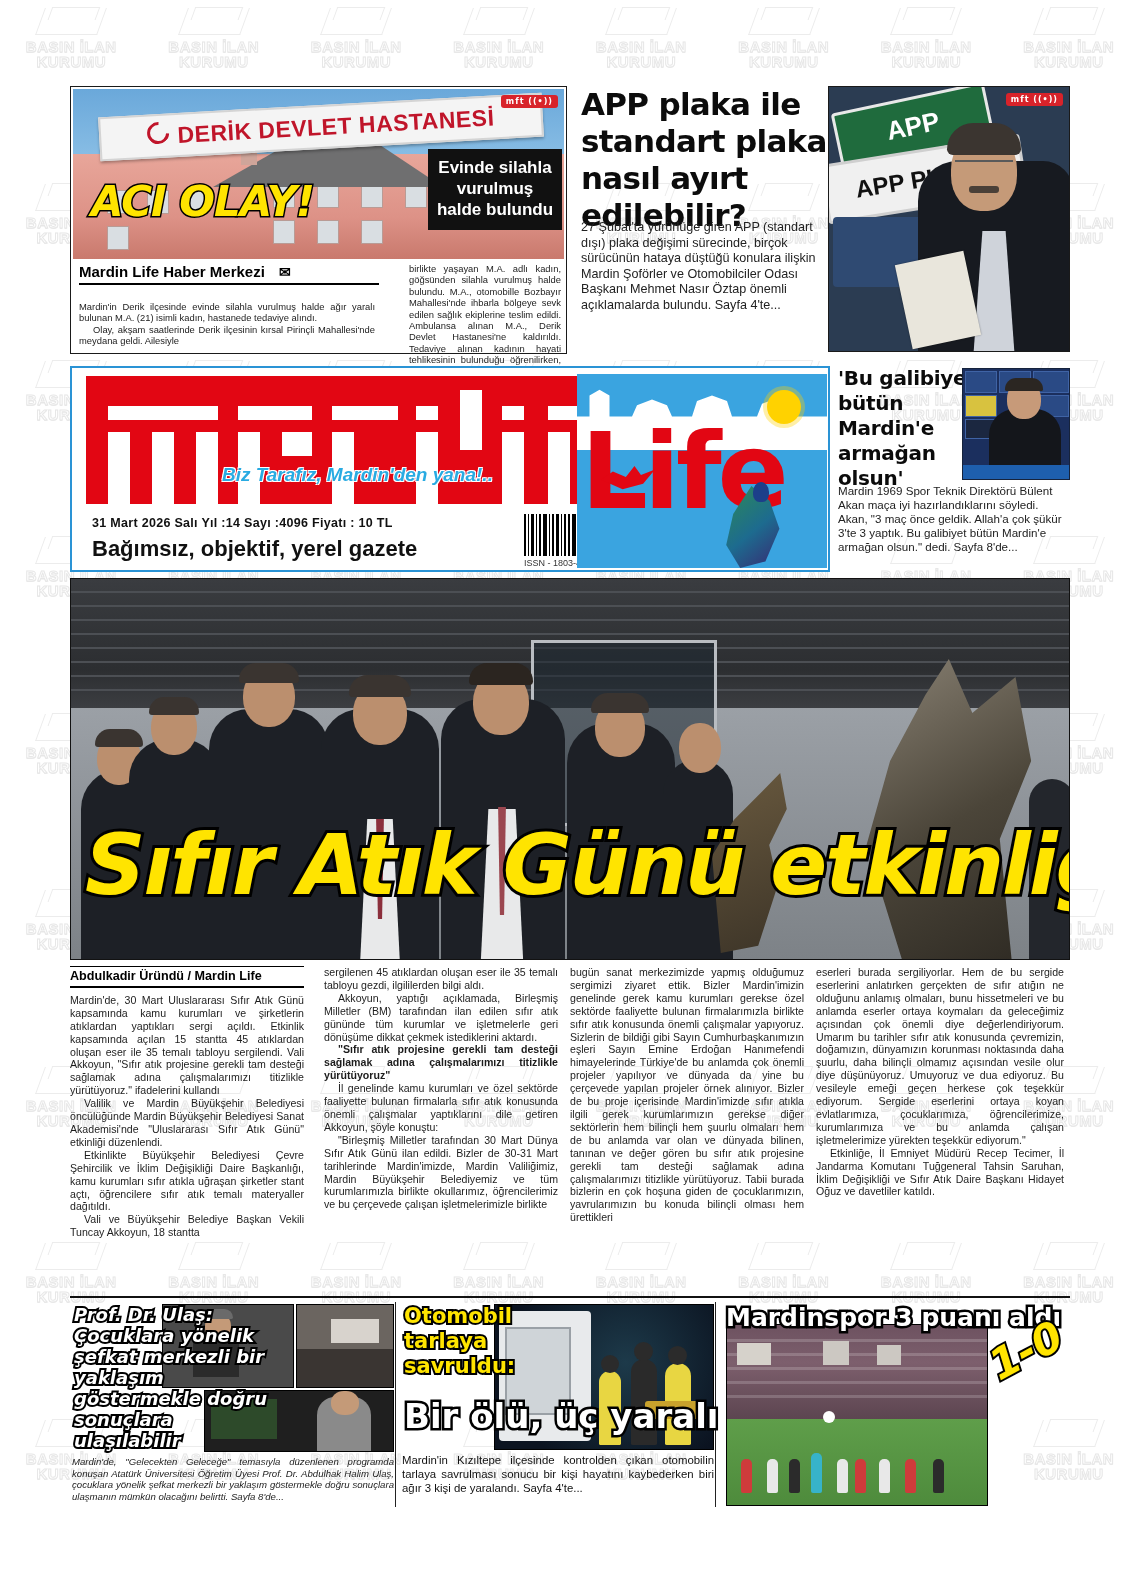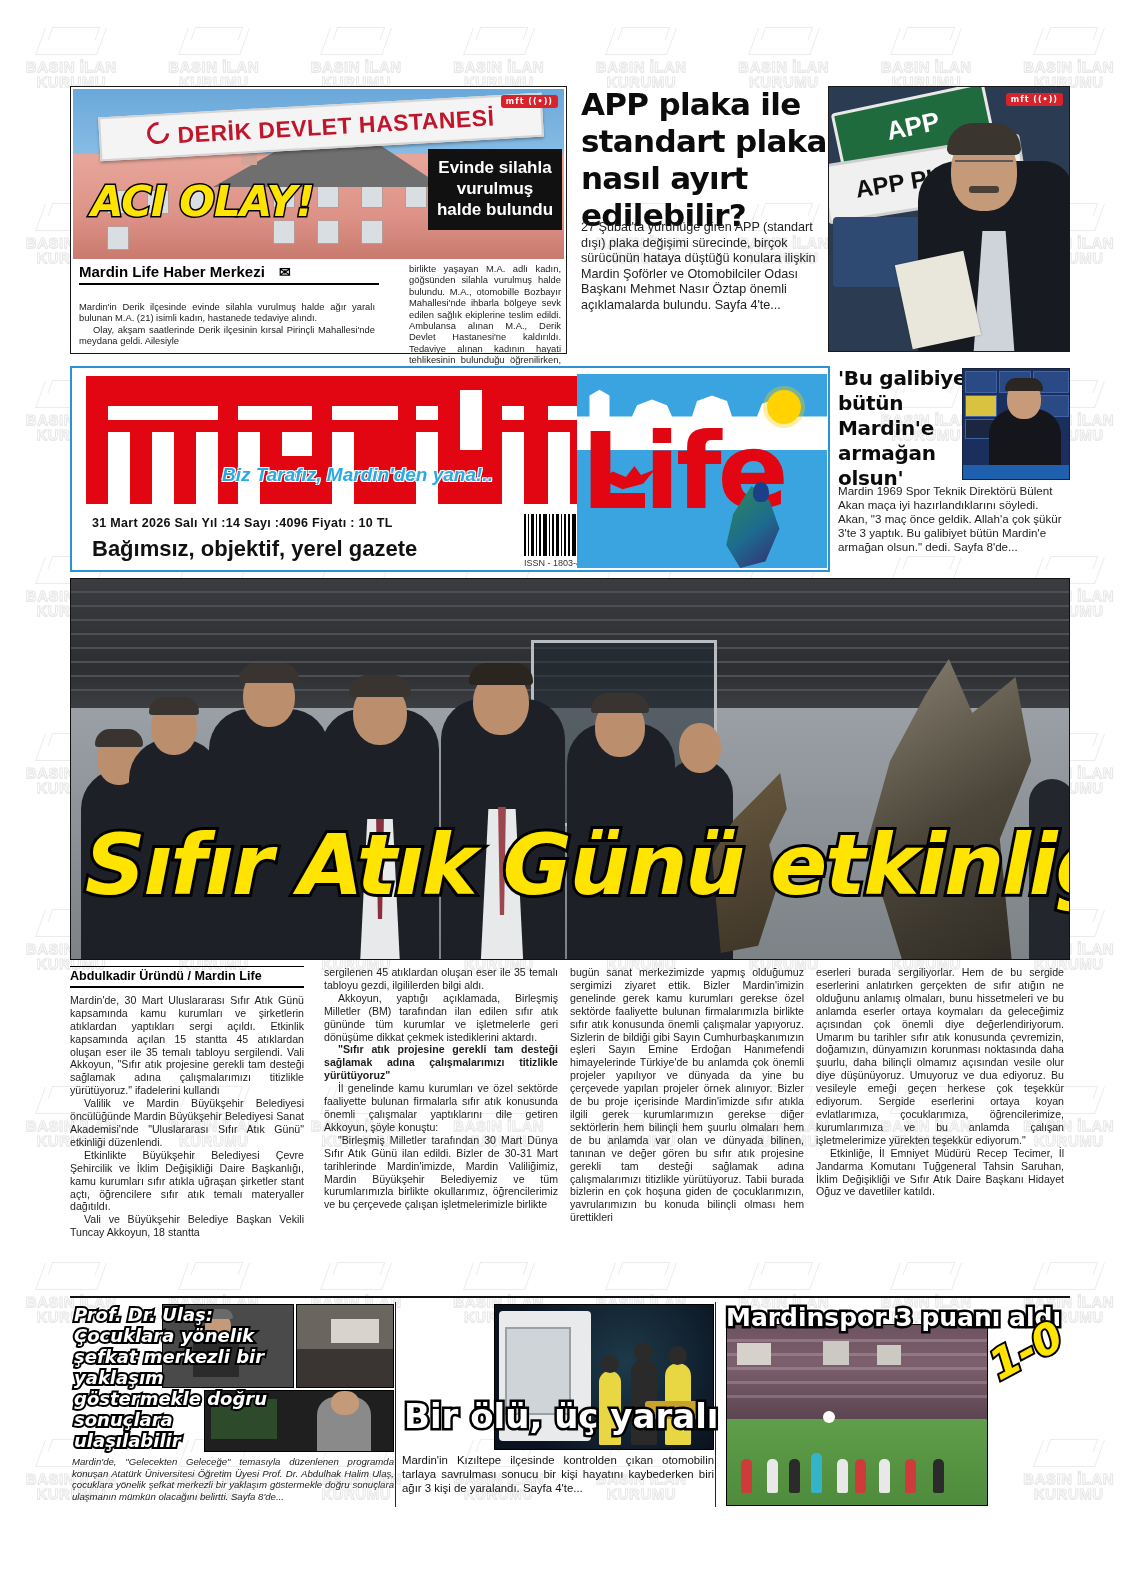--- a/index.html
+++ b/index.html
@@ -6,21 +6,21 @@
   body{
     width:1140px;height:1588px;
     background:#ffffff;
     font-family:"Liberation Sans", sans-serif;
     position:relative;
     overflow:hidden;
   }
   
   #watermark{
     position:absolute;inset:0;
-    z-index:0;pointer-events:none;margin-top:20px;
+    z-index:0;pointer-events:none;
   }
   .wm{
     position:absolute;
     width:140px;text-align:center;
     font-family:"Liberation Sans", sans-serif;
     font-weight:bold;font-size:15px;line-height:15px;
     color:#ffffff;
     -webkit-text-stroke:1px #e7e7e7;
     text-shadow:0 1px 0 #eaeaea;
     letter-spacing:.5px;
@@ -626,20 +626,21 @@
         <div id="amb"></div>
         <div id="amb-door"></div>
         <div class="fireman" style="left:104px;width:22px;height:74px;"></div>
         <div class="fire-head" style="left:106px;bottom:76px;width:18px;height:18px;"></div>
         <div class="fireman" style="left:136px;width:26px;height:86px;background:#2a2a2a;"></div>
         <div class="fire-head" style="left:139px;bottom:88px;width:19px;height:19px;"></div>
         <div class="fireman" style="left:170px;width:26px;height:82px;"></div>
         <div class="fire-head" style="left:173px;bottom:84px;width:19px;height:19px;"></div>
         <div style="position:absolute;left:150px;bottom:30px;width:60px;height:18px;background:#c9a22c;border-radius:3px;"></div>
       </div>
+      <div id="oto-head">Otomobil tarlaya savruldu:</div>
       <div id="oto-head2">Bir ölü, üç yaralı</div>
       <div id="oto-txt">Mardin'in Kızıltepe ilçesinde kontrolden çıkan otomobilin tarlaya savrulması sonucu bir kişi hayatını kaybederken biri ağır 3 kişi de yaralandı. Sayfa 4'te...</div>
     </div>
 
     <div class="bbox" id="bb3">
       <div id="spor-photo">
         <div id="stand">
           <div class="seatrow" style="top:14px;"></div>
           <div class="seatrow" style="top:28px;"></div>
           <div class="seatrow" style="top:42px;"></div>

